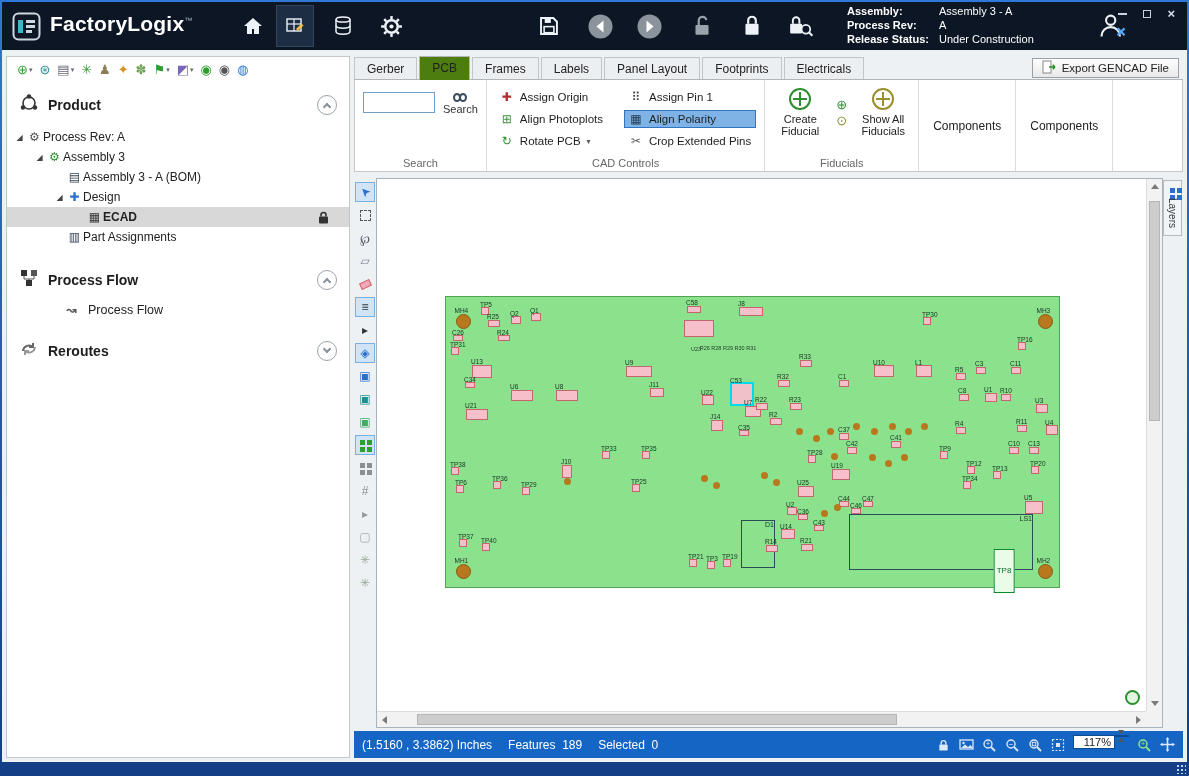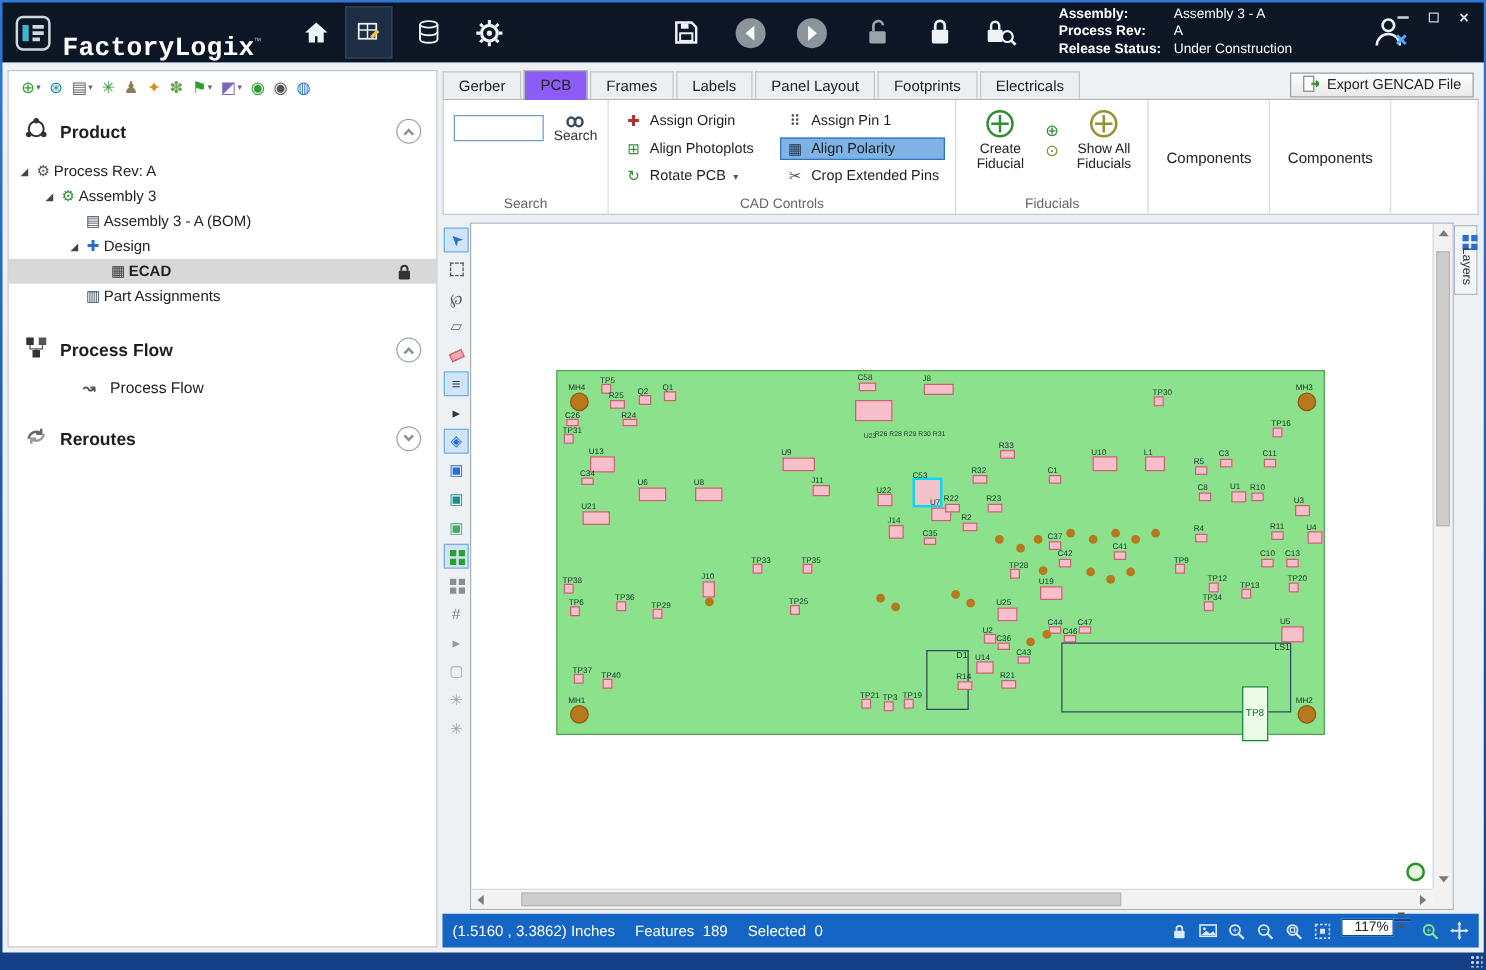--- a/index.html
+++ b/index.html
@@ -2,21 +2,21 @@
 <html><head>
 <meta charset="utf-8">
 <style>
   html,body{margin:0;padding:0;background:#26343f;}
   *{box-sizing:border-box;}
   .window{position:relative;width:1189px;height:776px;background:linear-gradient(#2f78d8,#143e86);
     font-family:"Liberation Sans",sans-serif;overflow:hidden;}
   
   .titlebar{position:absolute;left:2px;top:2px;right:2px;height:48px;background:#0c1624;}
   .titlebar .abs{position:absolute;}
-  .brand{left:48px;top:26px;font-size:21px;color:#fff;font-weight:600;letter-spacing:.2px;font-family:Liberation Mono, monospace;}
+  .brand{left:48px;top:10px;font-size:21px;color:#fff;font-weight:600;letter-spacing:.2px;}
   .brand sup{font-size:8px;font-weight:400;color:#aab6c2;}
   .tb-tile{width:38px;height:42px;display:flex;align-items:center;justify-content:center;}
   .tb-tile.active{background:#1d2d44;border:1px solid #32455f;}
   .tb-info{left:845px;top:3px;display:grid;grid-template-columns:86px auto;column-gap:6px;row-gap:1px;
     font-size:11px;color:#fff;line-height:13px;}
   .tb-info b{font-weight:bold;}
   .winbtns{right:12px;top:6px;display:flex;gap:16px;align-items:center;height:12px;}
   .wb-min{width:9px;height:2px;background:#c9d2dc;}
   .wb-max{width:8px;height:8px;border:1.5px solid #c9d2dc;}
   .wb-close{color:#d8e0ea;font-size:13px;line-height:10px;font-weight:bold;}
@@ -41,21 +41,21 @@
   .trow .exp{width:13px;font-size:8px;color:#444;text-align:center;flex:none;}
   .ticon{width:17px;text-align:center;font-size:12px;flex:none;}
   .tlabel.b{font-weight:bold;}
   .trow .locksvg{margin-left:auto;margin-right:14px;}
   .tree-item.child{display:flex;align-items:center;gap:8px;padding:3px 12px 3px 56px;font-size:12.5px;}
   
   .main{position:absolute;left:352px;top:6px;right:4px;bottom:4px;}
   .tabstrip{position:relative;height:24px;display:flex;align-items:flex-end;border-bottom:1px solid #b5b5b5;}
   .tab{padding:4px 12px 3px;font-size:12px;color:#222;background:#eceff2;border:1px solid #c2c6ca;
     border-bottom:none;margin-right:2px;}
-  .tab.active{background:#8b5cf6;position:relative;margin-bottom:-1px;padding-bottom:5px;border-color:#b5b5b5;}
+  .tab.active{background:#4d7c0f;position:relative;margin-bottom:-1px;padding-bottom:5px;border-color:#b5b5b5;}
   .export-btn{position:absolute;right:4px;top:2px;height:20px;display:flex;align-items:center;gap:5px;
     background:linear-gradient(#fefefe,#e9e9e9);border:1px solid #9aa0a6;padding:0 9px;font-size:11.5px;color:#222;}
   .ribbon{position:absolute;left:0;right:0;top:24px;height:92px;background:#fff;border:1px solid #c9c9c9;
     border-top:none;display:flex;}
   .rgroup{position:relative;border-right:1px solid #dcdcdc;padding:6px 8px 16px;}
   .glabel{position:absolute;bottom:2px;left:0;right:0;text-align:center;font-size:11px;color:#666;}
   .search-row{display:flex;align-items:flex-start;gap:8px;margin-top:6px;}
   .search-input{width:72px;height:21px;border:1px solid #6f9cc9;font-size:11px;padding:0 3px;outline:none;}
   .search-btn{display:flex;flex-direction:column;align-items:center;font-size:11px;color:#333;gap:1px;}
   .binoc{display:flex;margin-top:1px;}

